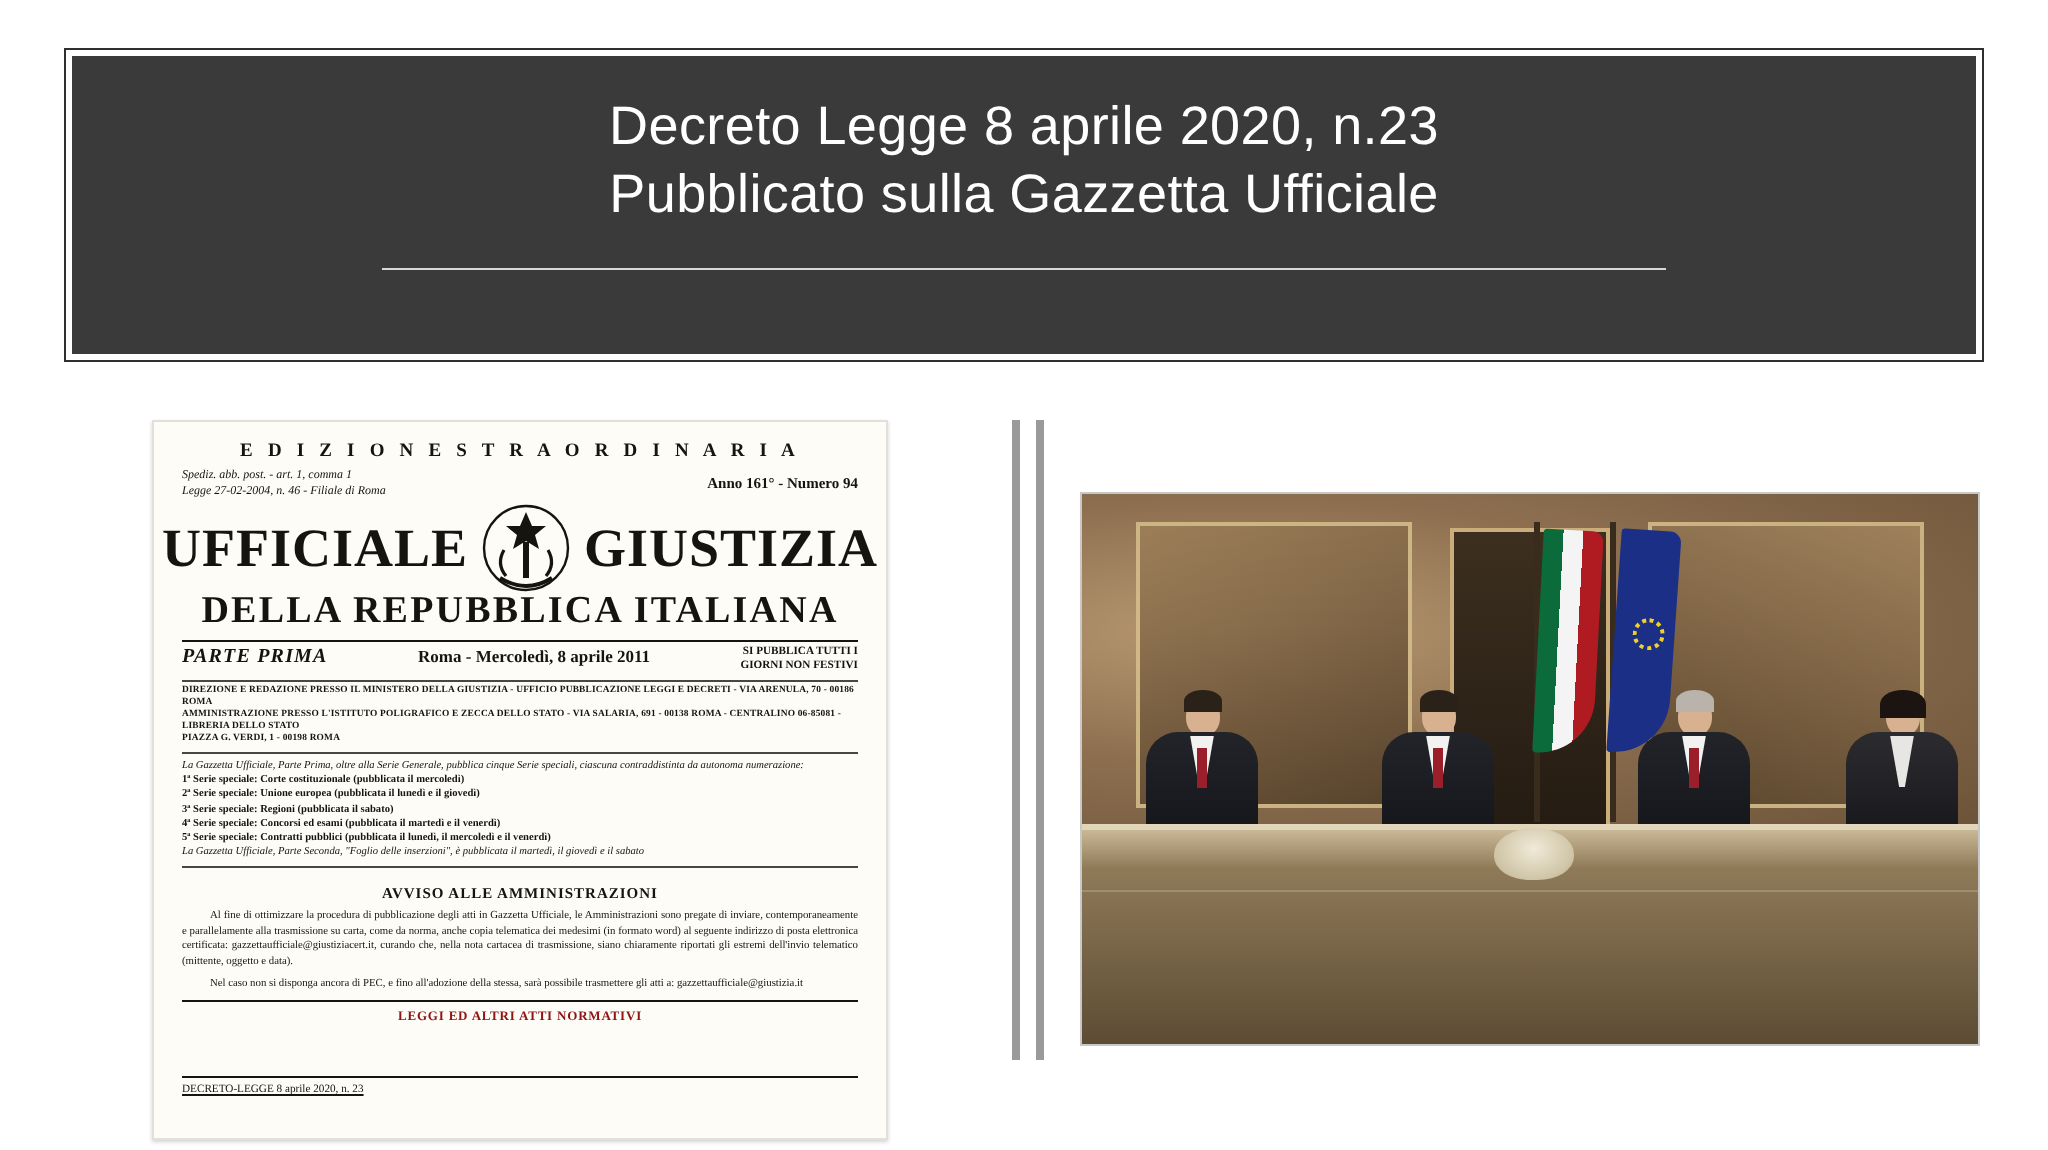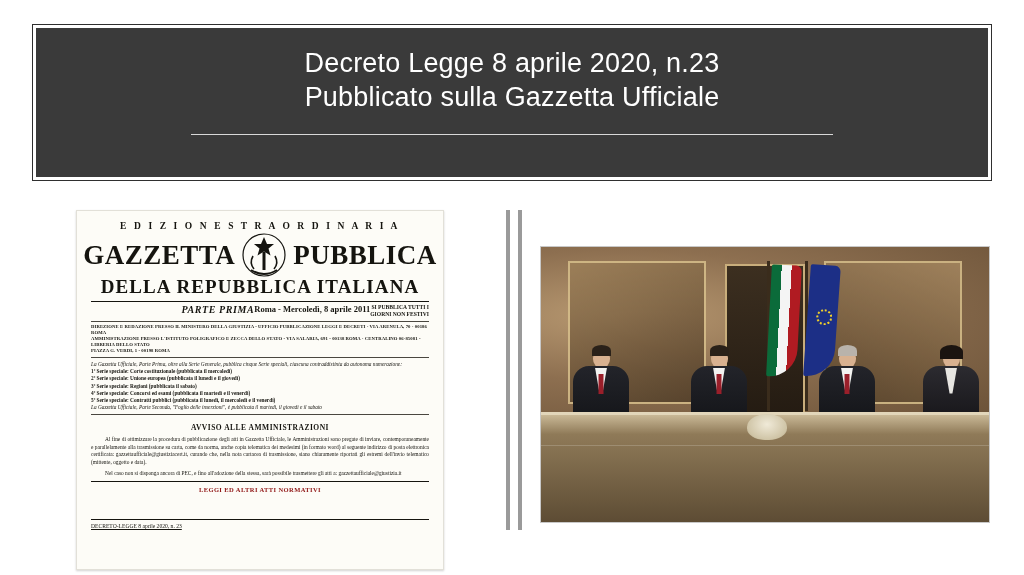--- a/index.html
+++ b/index.html
@@ -93,23 +93,22 @@
     font-weight: bold;
     letter-spacing: 1.1px;
     margin-top: -2px;
   }
   .gz-hr { border-top: 1px solid #15140f; margin: 3px 0 2px 0; }
   .gz-hr.thin { border-top: 0.5px solid #4a4740; }
 
   .gz-parte {
     display: flex;
     align-items: flex-start;
-    justify-content: flex-end;
+    justify-content: space-between;
     font-size: 8px;
-    margin-left: 39px;
   }
   .gz-parte .p1 { font-weight: bold; font-style: italic; font-size: 10px; letter-spacing: 0.6px; }
   .gz-parte .p2 { font-weight: bold; font-size: 8.5px; }
   .gz-parte .p3 { font-size: 5.6px; font-weight: bold; text-align: right; line-height: 7px; }
 
   .gz-addr {
     font-size: 4.7px;
     line-height: 6px;
     font-weight: bold;
     letter-spacing: 0.1px;
@@ -316,34 +315,41 @@
   <div class="title-banner">
     <div class="title-line">Decreto Legge 8 aprile 2020, n.23</div>
     <div class="title-line">Pubblicato sulla Gazzetta Ufficiale</div>
     <div class="title-rule"></div>
   </div>
 
   <div class="gazzetta">
 
     <div class="gz-edizione">E D I Z I O N E   S T R A O R D I N A R I A</div>
 
+    <div class="gz-toprow">
+      <div class="left">
+        <div>Spediz. abb. post. - art. 1, comma 1</div>
+        <div>Legge 27-02-2004, n. 46 - Filiale di Roma</div>
+      </div>
+      <div class="right">Anno 161° - Numero 94</div>
+    </div>
 
     <div class="gz-masthead">
-      <div class="word">GAZZETTA</div>
+      <div class="word">UFFICIALE</div>
       <span class="gz-emblem">
         <svg viewBox="0 0 46 46" width="46" height="46" aria-hidden="true">
           <circle cx="23" cy="23" r="21" fill="none" stroke="#15140f" stroke-width="1.2"></circle>
           <path d="M23 5 L26 12 L33 12 L27.5 16.5 L29.5 23.5 L23 19.5 L16.5 23.5 L18.5 16.5 L13 12 L20 12 Z" fill="#15140f"></path>
           <rect x="21.5" y="20" width="3" height="18" fill="#15140f"></rect>
           <path d="M10 38 Q23 46 36 38" stroke="#15140f" stroke-width="2" fill="none"></path>
           <path d="M12 24 Q8 31 13 37" stroke="#15140f" stroke-width="1.6" fill="none"></path>
           <path d="M34 24 Q38 31 33 37" stroke="#15140f" stroke-width="1.6" fill="none"></path>
         </svg>
       </span>
-      <div class="word">PUBBLICA</div>
+      <div class="word">GIUSTIZIA</div>
     </div>
 
     <div class="gz-sub">DELLA REPUBBLICA ITALIANA</div>
     <div class="gz-hr"></div>
 
     <div class="gz-parte">
       <div class="p1">PARTE PRIMA</div>
       <div class="p2">Roma - Mercoledì, 8 aprile 2011</div>
       <div class="p3">
         <div>SI PUBBLICA TUTTI I</div>

